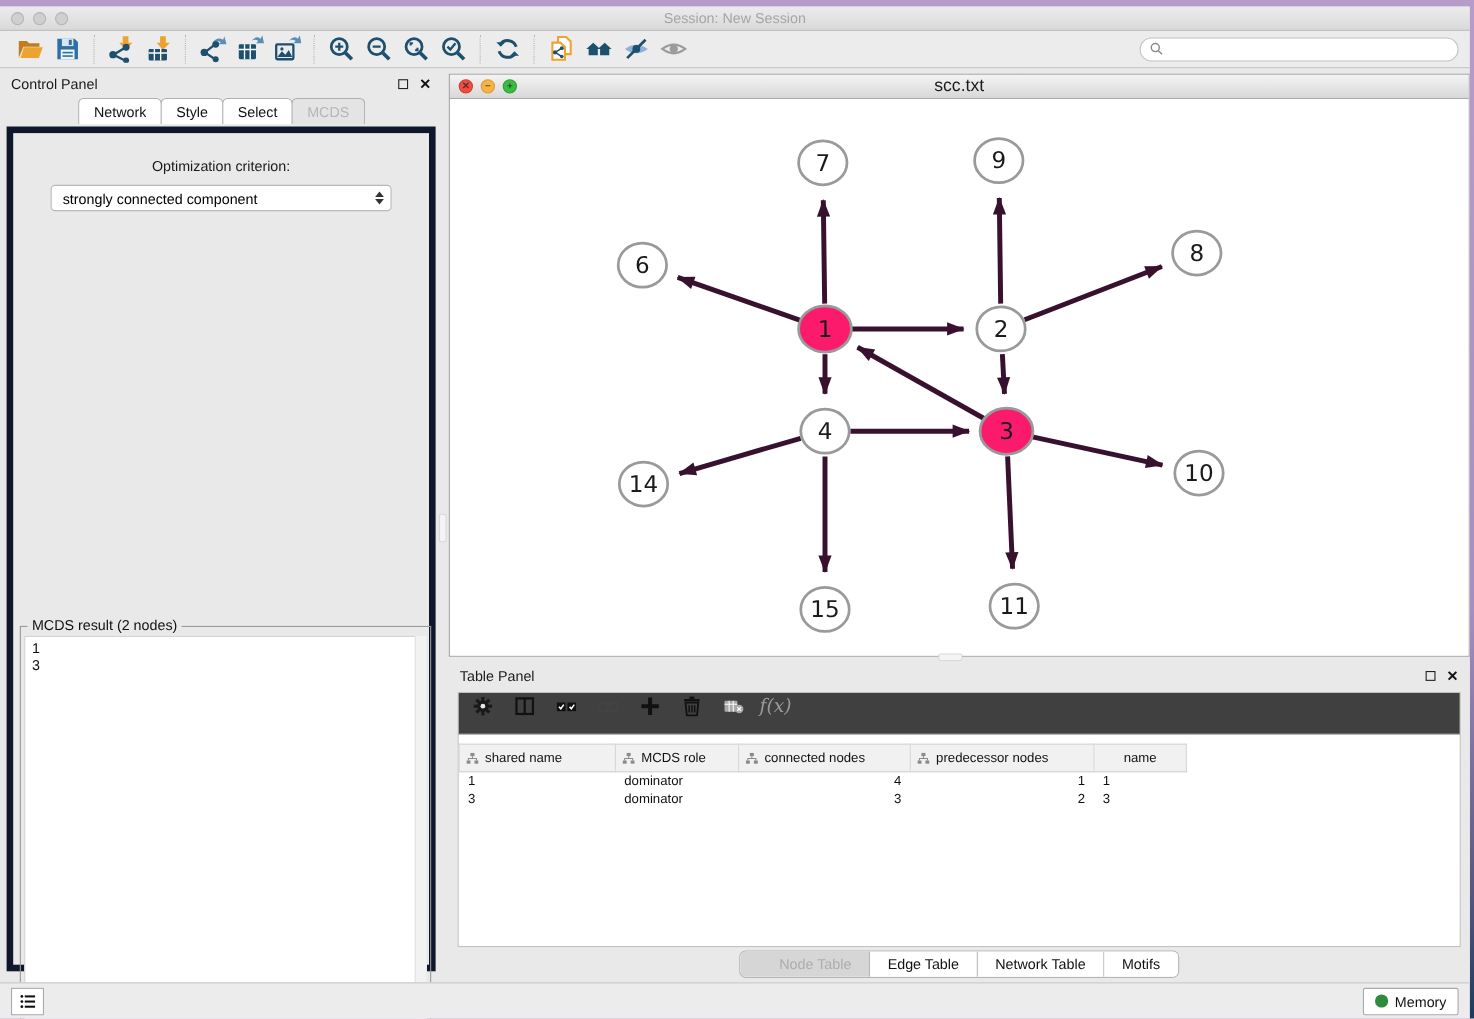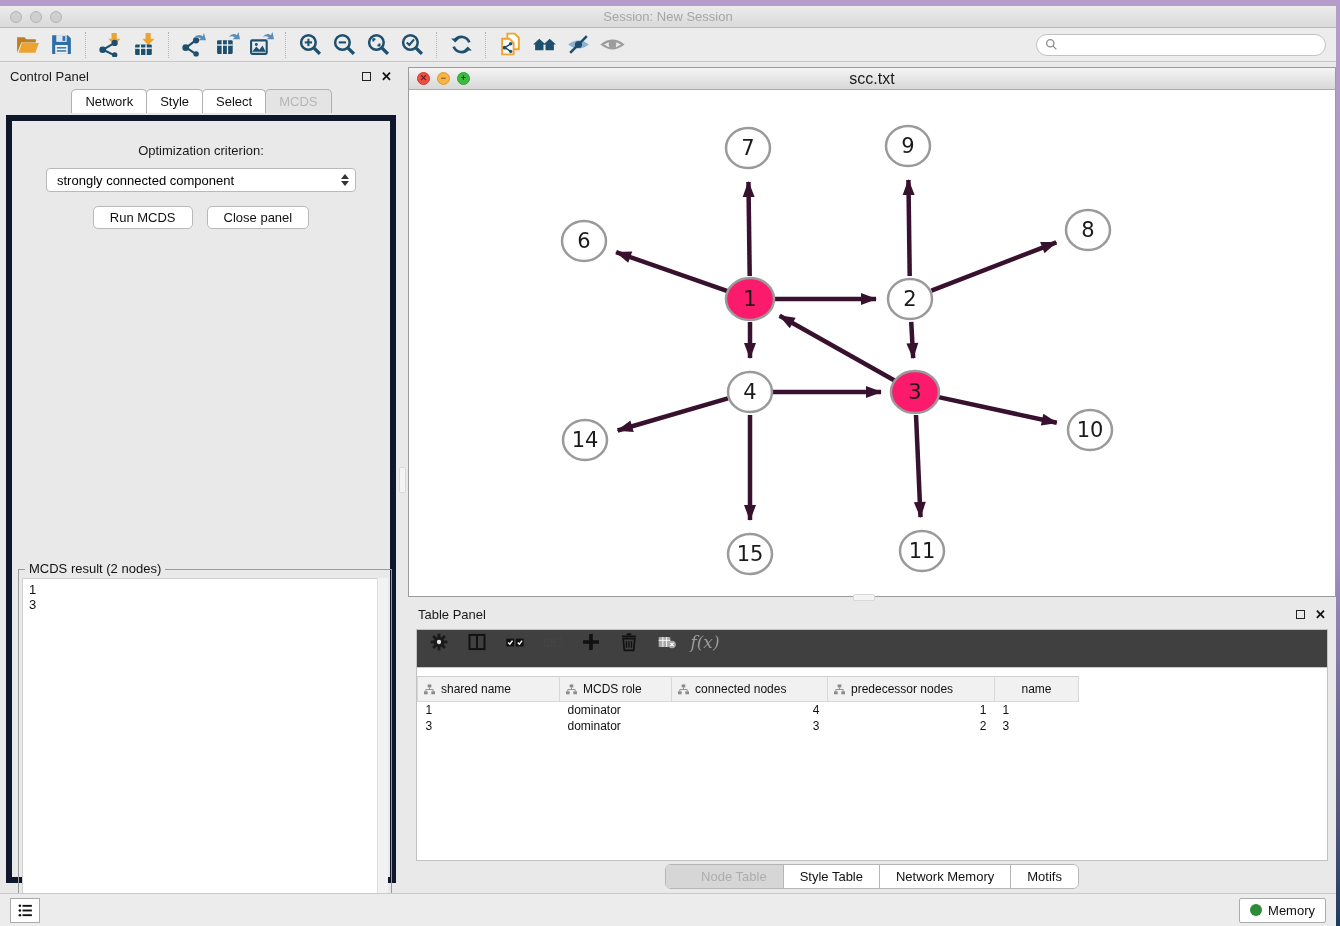--- a/index.html
+++ b/index.html
@@ -297,24 +297,20 @@
           <div class="cp-tab selected">MCDS</div>
         </div>
       <div class="cp-body">
         <div class="opt-label">Optimization criterion:</div>
         <div class="dropdown">
           <span>strongly connected component</span>
           <span class="dd-arrows">
               <i class="dd-up"></i>
               <i class="dd-down"></i>
             </span>
-        </div>
-        <div class="cp-buttons">
-          <button class="btn">Run MCDS</button>
-          <button class="btn">Close panel</button>
         </div>
         <div class="result-box">
           <span class="result-legend">MCDS result (2 nodes)</span>
           <div class="result-area" id="result-area">1
 3</div>
           <div class="result-scroll"></div>
         </div>
       </div>
     </div>
 
@@ -557,22 +553,22 @@
                 <td style="text-align: right;">3</td>
                 <td style="text-align: right;">2</td>
                 <td style="text-align: left;">3</td>
               </tr>
             </tbody>
         </table>
       </div>
       <div class="tp-tabs">
         <div class="seg" id="table-tabs-seg">
             <div class="seg-tab selected">Node Table</div>
-            <div class="seg-tab">Style Table</div>
-            <div class="seg-tab">Network Memory</div>
+            <div class="seg-tab">Edge Table</div>
+            <div class="seg-tab">Network Table</div>
             <div class="seg-tab">Motifs</div>
           </div>
       </div>
     </div>
 
   </div>
 
   <div class="statusbar">
     <span class="status-btn">
       <svg viewBox="0 0 20 20" fill="#111">

